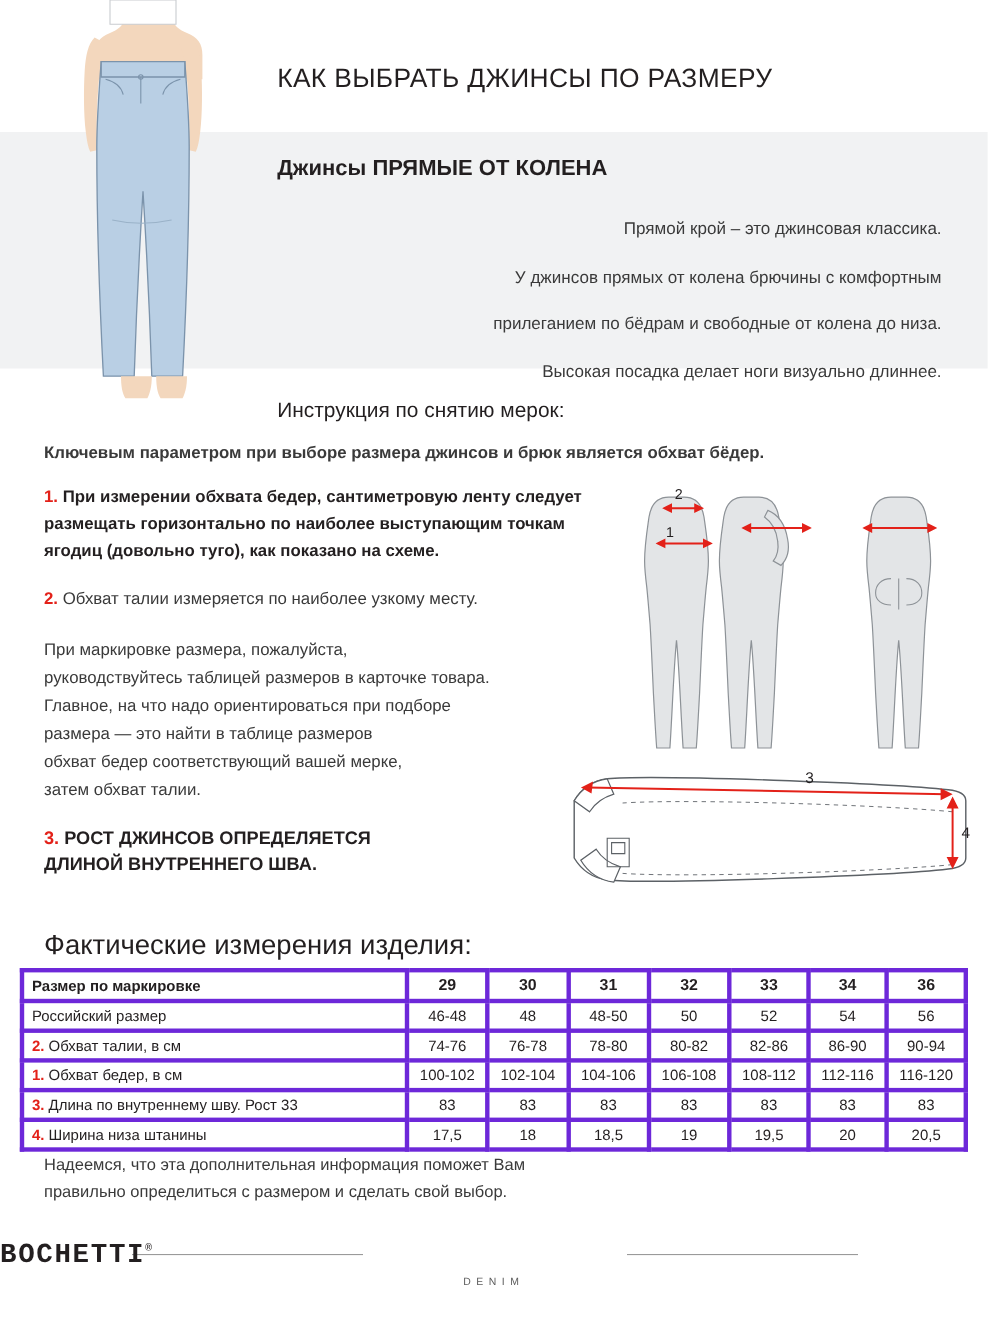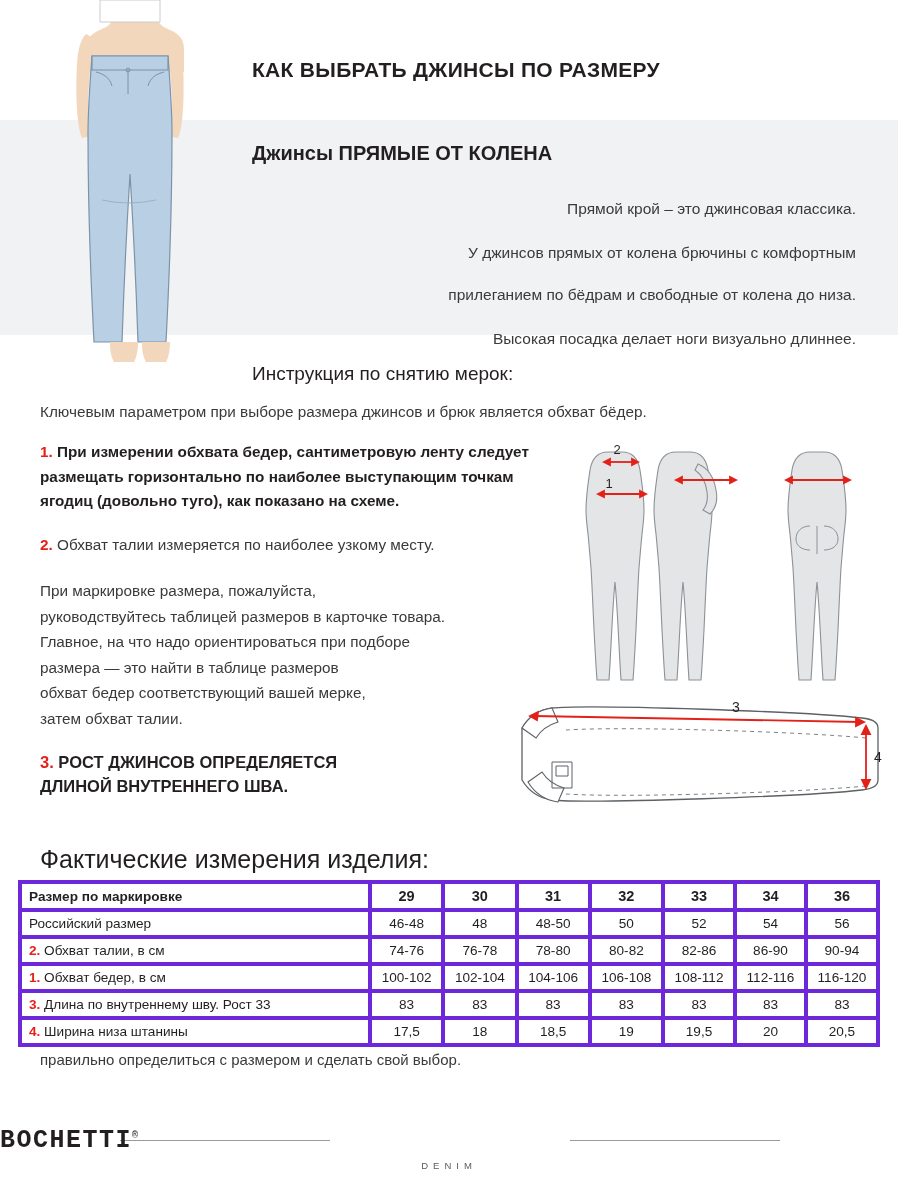--- a/index.html
+++ b/index.html
@@ -34,22 +34,22 @@
     position: absolute;
     left: 40px; top: 0px;
     width: 180px; height: 400px;
   }
 
   
   .title {
     position: absolute;
     left: 252px; top: 58px;
     width: 630px;
-    font-size: 21px;
-    font-weight: bold;
+    font-size: 24px;
+    font-weight: normal;
     letter-spacing: .3px;
     color: #231f20;
   }
 
   
   .subtitle {
     position: absolute;
     left: 252px; top: 142px;
     font-size: 20px;
     font-weight: bold;
@@ -74,20 +74,21 @@
     font-weight: normal;
   }
 
   .key-line {
     position: absolute;
     left: 40px; top: 400px;
     width: 830px;
     font-size: 15.3px;
     line-height: 24px;
     color: #3a3a3a;
+    font-weight: bold;
   }
 
   
   .para1 {
     position: absolute;
     left: 40px; top: 440px;
     width: 520px;
     font-size: 15.3px;
     line-height: 24.5px;
     font-weight: bold;
@@ -405,20 +406,21 @@
       <td>18,5</td>
       <td>19</td>
       <td>19,5</td>
       <td>20</td>
       <td>20,5</td>
     </tr>
   </tbody>
 </table>
 
 <div class="footnote">
+  <p>Надеемся, что эта дополнительная информация поможет Вам</p>
   <p>правильно определиться с размером и сделать свой выбор.</p>
 </div>
 
 <div class="footer-rule-left"></div>
 <div class="footer-rule-right"></div>
 <div class="brand">
   <span>BOCHETTI</span><sup>®</sup>
 </div>
 <div class="brand-sub">DENIM</div>
 

